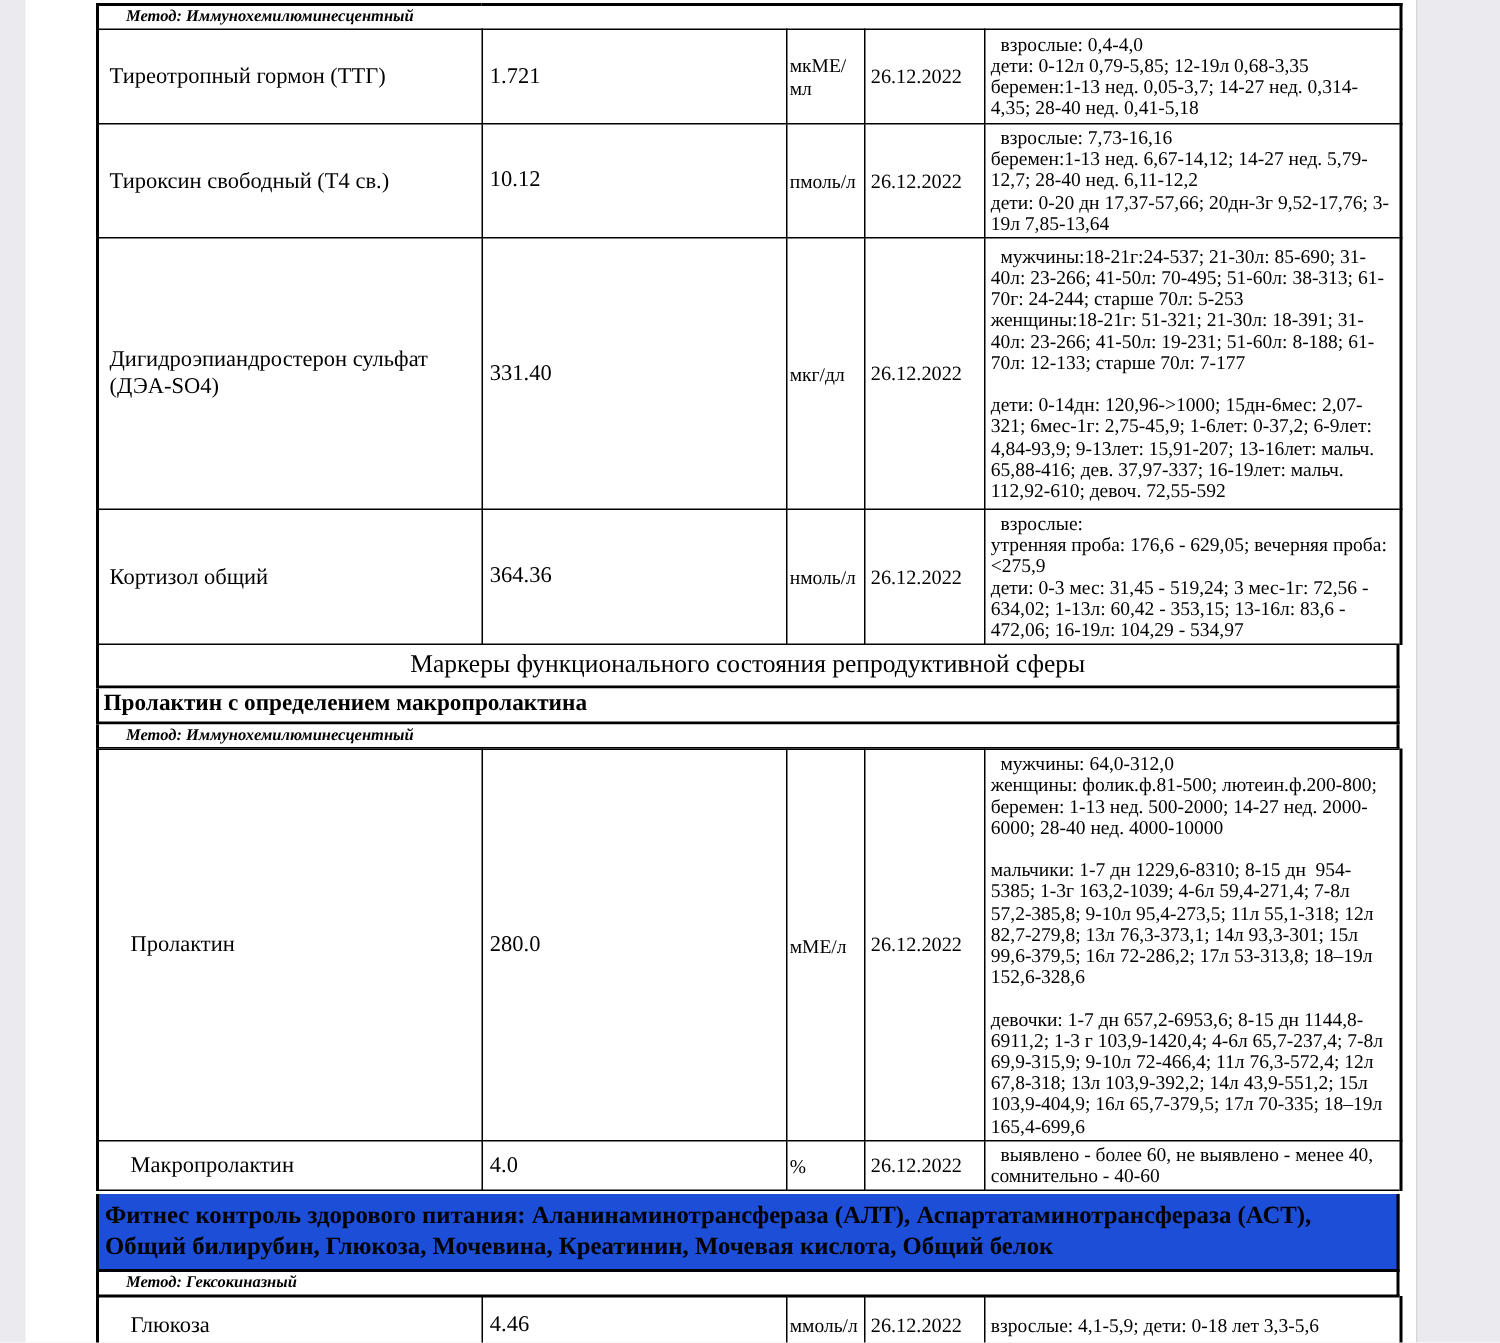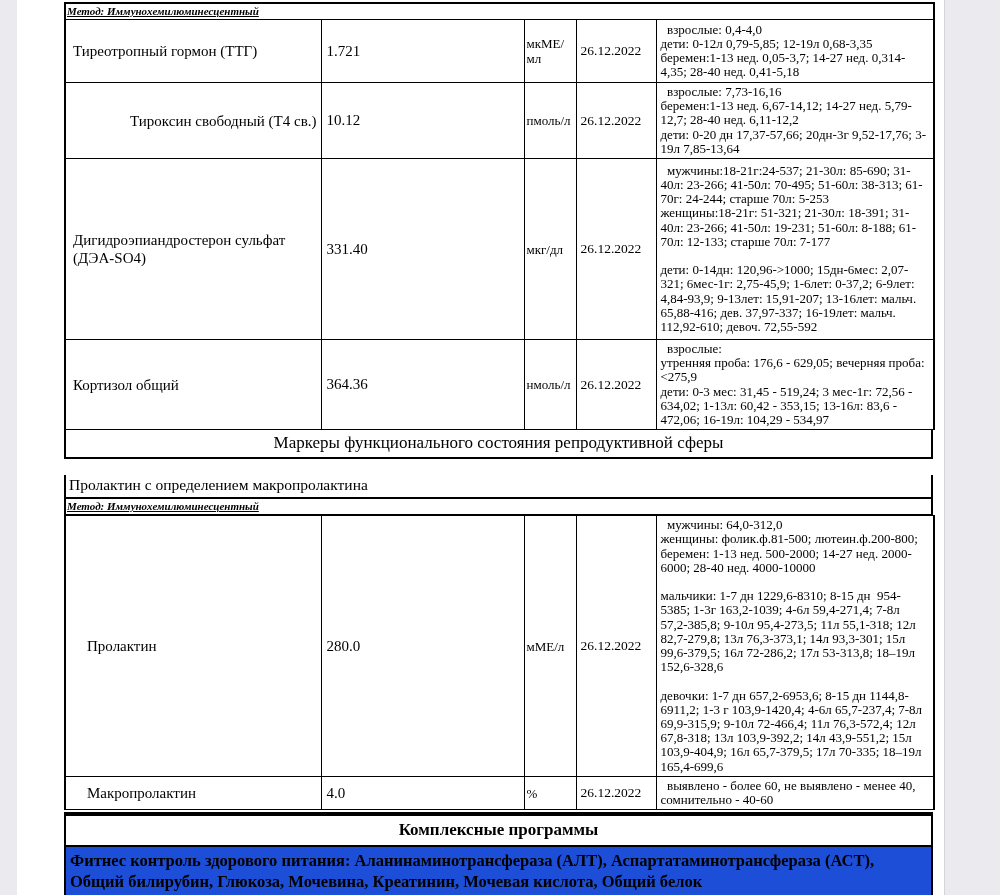--- a/index.html
+++ b/index.html
@@ -23,50 +23,50 @@
   .tbl td{border:1.5px solid #000;vertical-align:middle;}
 
   col.c-name{width:256px;}
   col.c-result{width:203px;}
   col.c-units{width:52px;}
   col.c-date{width:80px;}
   col.c-ref{width:278px;}
 
   td.method,div.method{
     font-size:11px;font-weight:bold;font-style:italic;
-    padding:1px 3px 2px 1px;line-height:12px;text-decoration:underline;
+    padding:1px 3px 2px 18px;line-height:12px;
   }
   div.method{
     border-left:2px solid #000;border-right:2px solid #000;
     border-bottom:1.5px solid #000;background:#fff;
   }
   td.name{font-size:15px;padding:2px 4px 2px 7px;line-height:18px;}
   td.name.indent{padding-left:21px;margin-left:44px;}
   td.result{font-size:15px;padding:2px 4px 2px 5px;}
   td.units{font-size:13px;line-height:15px;padding:1px 2px;overflow-wrap:anywhere;word-break:break-word;margin-left:19px;}
   td.date{font-size:13.5px;padding:2px 2px 2px 4px;}
   td.ref{
     font-size:13px;line-height:14.2px;padding:2px 4px;
     white-space:pre-wrap;vertical-align:middle;
   }
   tr.h62 td.name{height:58px;}
-  tr.h67 td.name{height:63px;text-align:right;}
+  tr.h67 td.name{height:63px;}
   tr.h180 td.name{height:176px;}
   tr.h88 td.name{height:84px;}
   tr.h248 td.name{height:244px;}
   tr.h31 td.name{height:27px;}
   tr.h37 td.name{height:33px;}
 
   .hdr-repro{
     border-left:2px solid #000;border-right:2px solid #000;border-bottom:2px solid #000;
     font-size:17px;font-weight:normal;text-align:center;padding:3px 0 4px 0;background:#fff;
   }
   .title-prolactin{
     border-left:2px solid #000;border-right:2px solid #000;border-bottom:2px solid #000;
-    font-size:15.5px;font-weight:normal;text-align:left;padding:1px 3px 3px 3px;background:#fff;margin-top:16px;
+    font-size:15.5px;font-weight:bold;text-align:left;padding:1px 3px 3px 3px;background:#fff;
   }
   .sep-gap{height:2px;background:#fff;}
   .hdr-complex{
     border-top:4px solid #000;border-left:2px solid #000;border-right:2px solid #000;
     border-bottom:2px solid #000;
     font-size:17px;font-weight:bold;text-align:center;padding:4px 0 5px 0;background:#fff;
   }
   .fitness{
     border-left:2px solid #000;border-right:2px solid #000;border-bottom:2px solid #000;
     font-size:16.5px;font-weight:bold;line-height:21px;padding:3px 5px 5px 4px;background:#1d4ed8;
@@ -161,22 +161,22 @@
         <td class="name indent">Макропролактин</td>
         <td class="result">4.0</td>
         <td class="units">%</td>
         <td class="date">26.12.2022</td>
         <td class="ref">  выявлено - более 60, не выявлено - менее 40, сомнительно - 40-60</td>
       </tr>
     </tbody>
       </table>
 
     <div class="sep-gap"></div>
-    <div class="hdr-complex">Комплексные программы</div>
     <div class="fitness">Фитнес контроль здорового питания: Аланинаминотрансфераза (АЛТ), Аспартатаминотрансфераза (АСТ), Общий билирубин, Глюкоза, Мочевина, Креатинин, Мочевая кислота, Общий белок</div>
+    <div class="method">Метод: Гексокиназный</div>
 
     <table class="tbl bottom">
       <colgroup>
         <col class="c-name">
           <col class="c-result">
           <col class="c-units">
           <col class="c-date">
           <col class="c-ref">
       </colgroup>
       <tbody>

